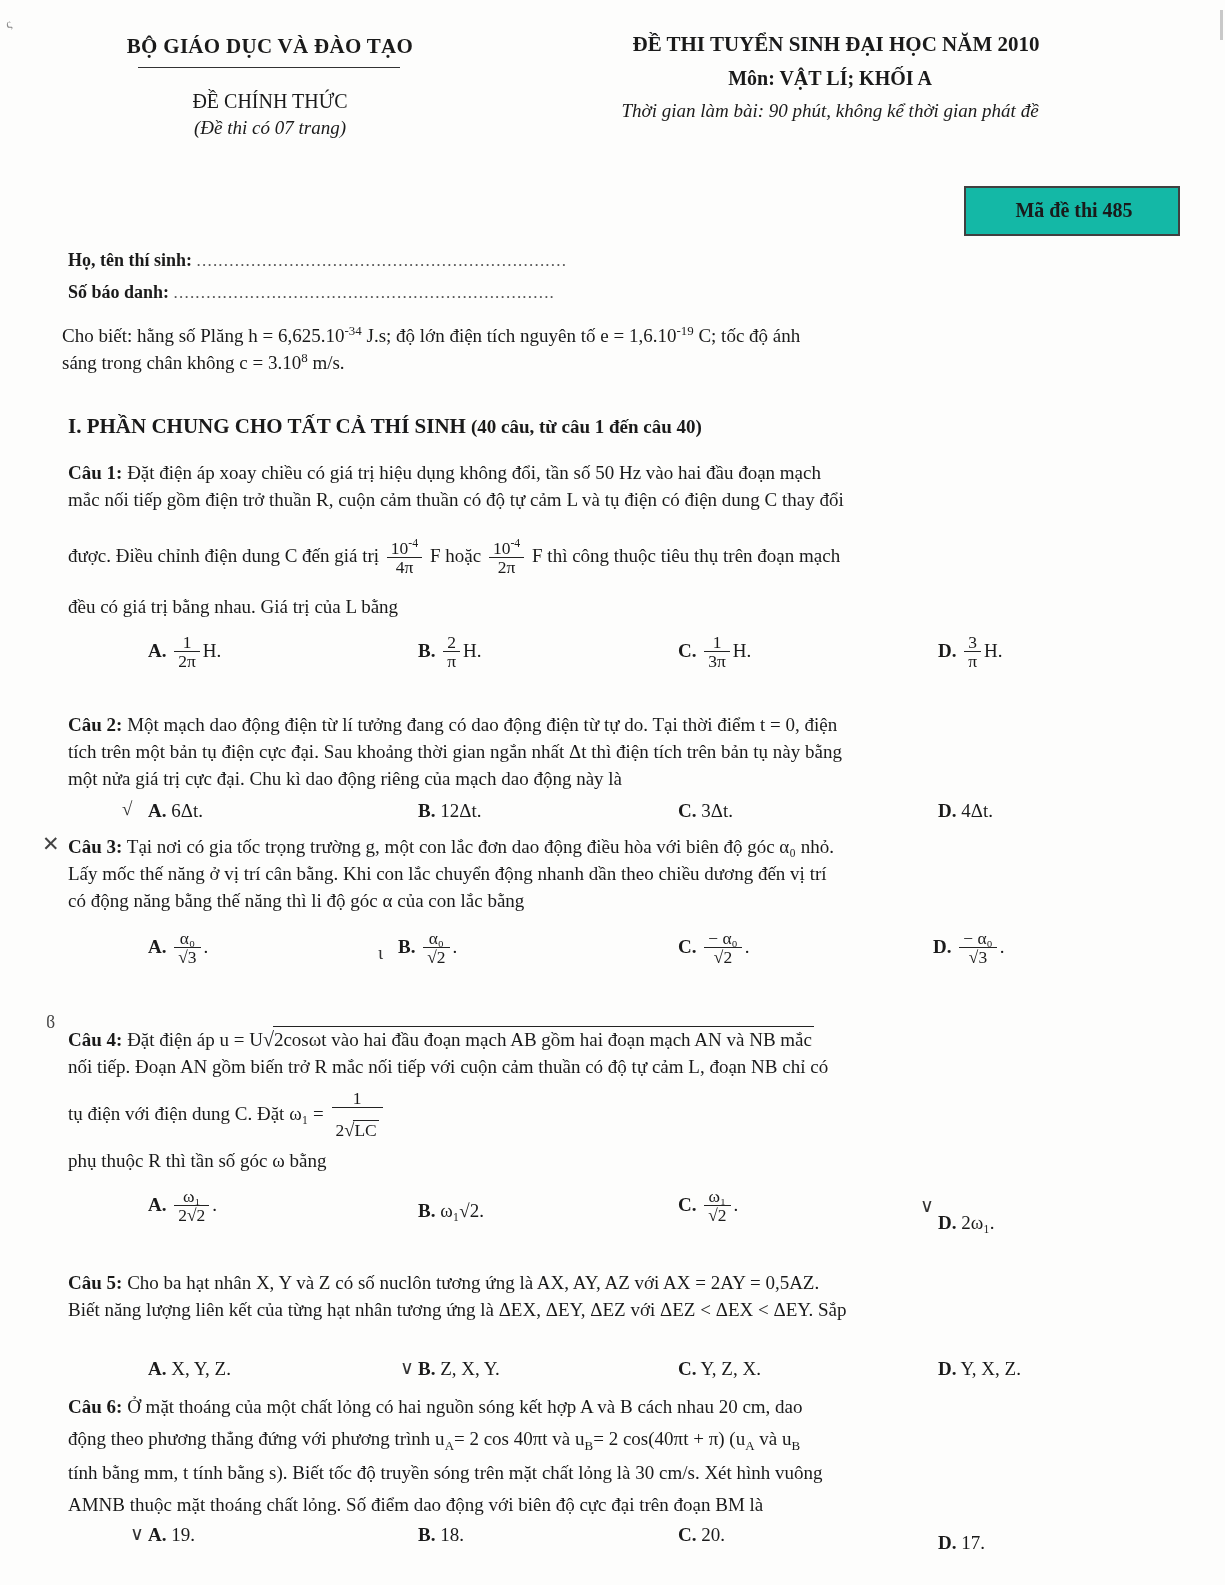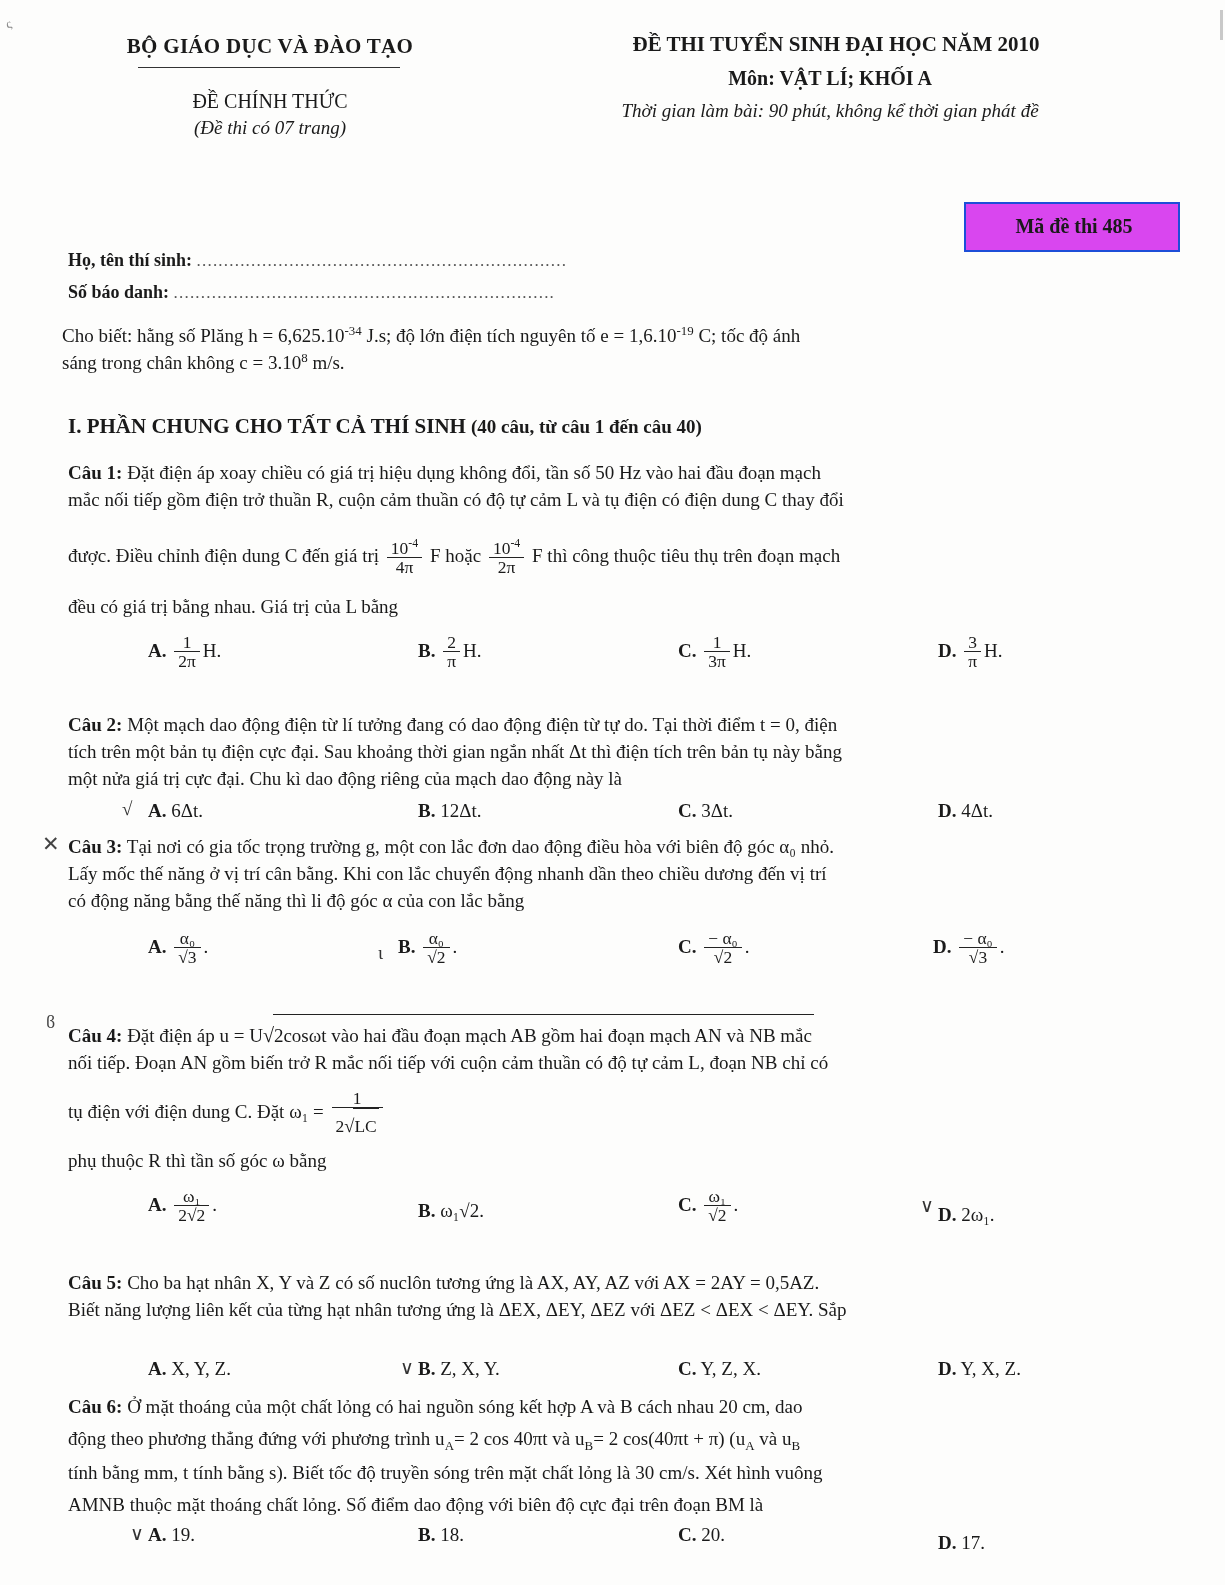--- a/index.html
+++ b/index.html
@@ -94,26 +94,26 @@
     top: 78px;
     width: 680px;
     text-align: center;
     font-style: italic;
     font-size: 19px;
   }
 
   .code-box {
     position: absolute;
     right: 0px;
-    top: 180px;
-    border: 2px solid #1d4ed8;
+    top: 164px;
+    border: 2px solid #404040;
     padding: 11px 20px 12px 24px;
     font-weight: bold;
     font-size: 20px;
-    background: #d946ef;
+    background: #14b8a6;
     min-width: 168px;
     text-align: center;
   }
 
   .field {
     position: absolute;
     left: 8px;
     font-size: 18px;
     white-space: nowrap;
   }
@@ -175,22 +175,23 @@
     top: -1px;
   }
   .frac .num { display: block; padding: 0 4px; font-size: .92em; }
   .frac .den { display: block; padding: 0 4px; border-top: 1.3px solid #222; font-size: .92em; }
   sup.s { font-size: .68em; vertical-align: super; }
   sub.s { font-size: .68em; vertical-align: sub; }
 
   .sqrt {
     display: inline-block;
     border-top: 1.2px solid #222;
-    padding: 8px 2px 0 1px;
+    padding: 0 2px 0 1px;
     margin-left: -1px;
+    margin-top: 12px;
   }
   .radical { font-size: 1.06em; }
 
   .handmark {
     position: absolute;
     color: #333;
     font-size: 19px;
     font-family: "Liberation Serif", serif;
   }
   .scribble {
@@ -402,21 +403,21 @@
         <span class="lbl">B.</span>
         <span>ω₁√2.</span>
       </span>
       <span class="opt" style="left:610px;">
         <span class="lbl">C.</span>
         <span class="frac">
           <span class="num">ω₁</span>
           <span class="den">√2</span>
         </span><span>.</span>
       </span>
-      <span class="opt" style="left:870px; top:16px;text-align:center;">
+      <span class="opt" style="left:870px; top:24px;text-align:center;">
         <span class="lbl">D.</span>
         <span>2ω₁.</span>
       </span>
       <span class="handmark" style="left:852px; top:6px;">∨</span>
     </div>
 
     <div class="q" style="top:1248px;">
       <b>Câu 5:</b>
       <span>Cho ba hạt nhân X, Y và Z có số nuclôn tương ứng là AX, AY, AZ với AX = 2AY = 0,5AZ.</span><br>
       <span>Biết năng lượng liên kết của từng hạt nhân tương ứng là ΔEX, ΔEY, ΔEZ với ΔEZ &lt; ΔEX &lt; ΔEY. Sắp</span><br>

